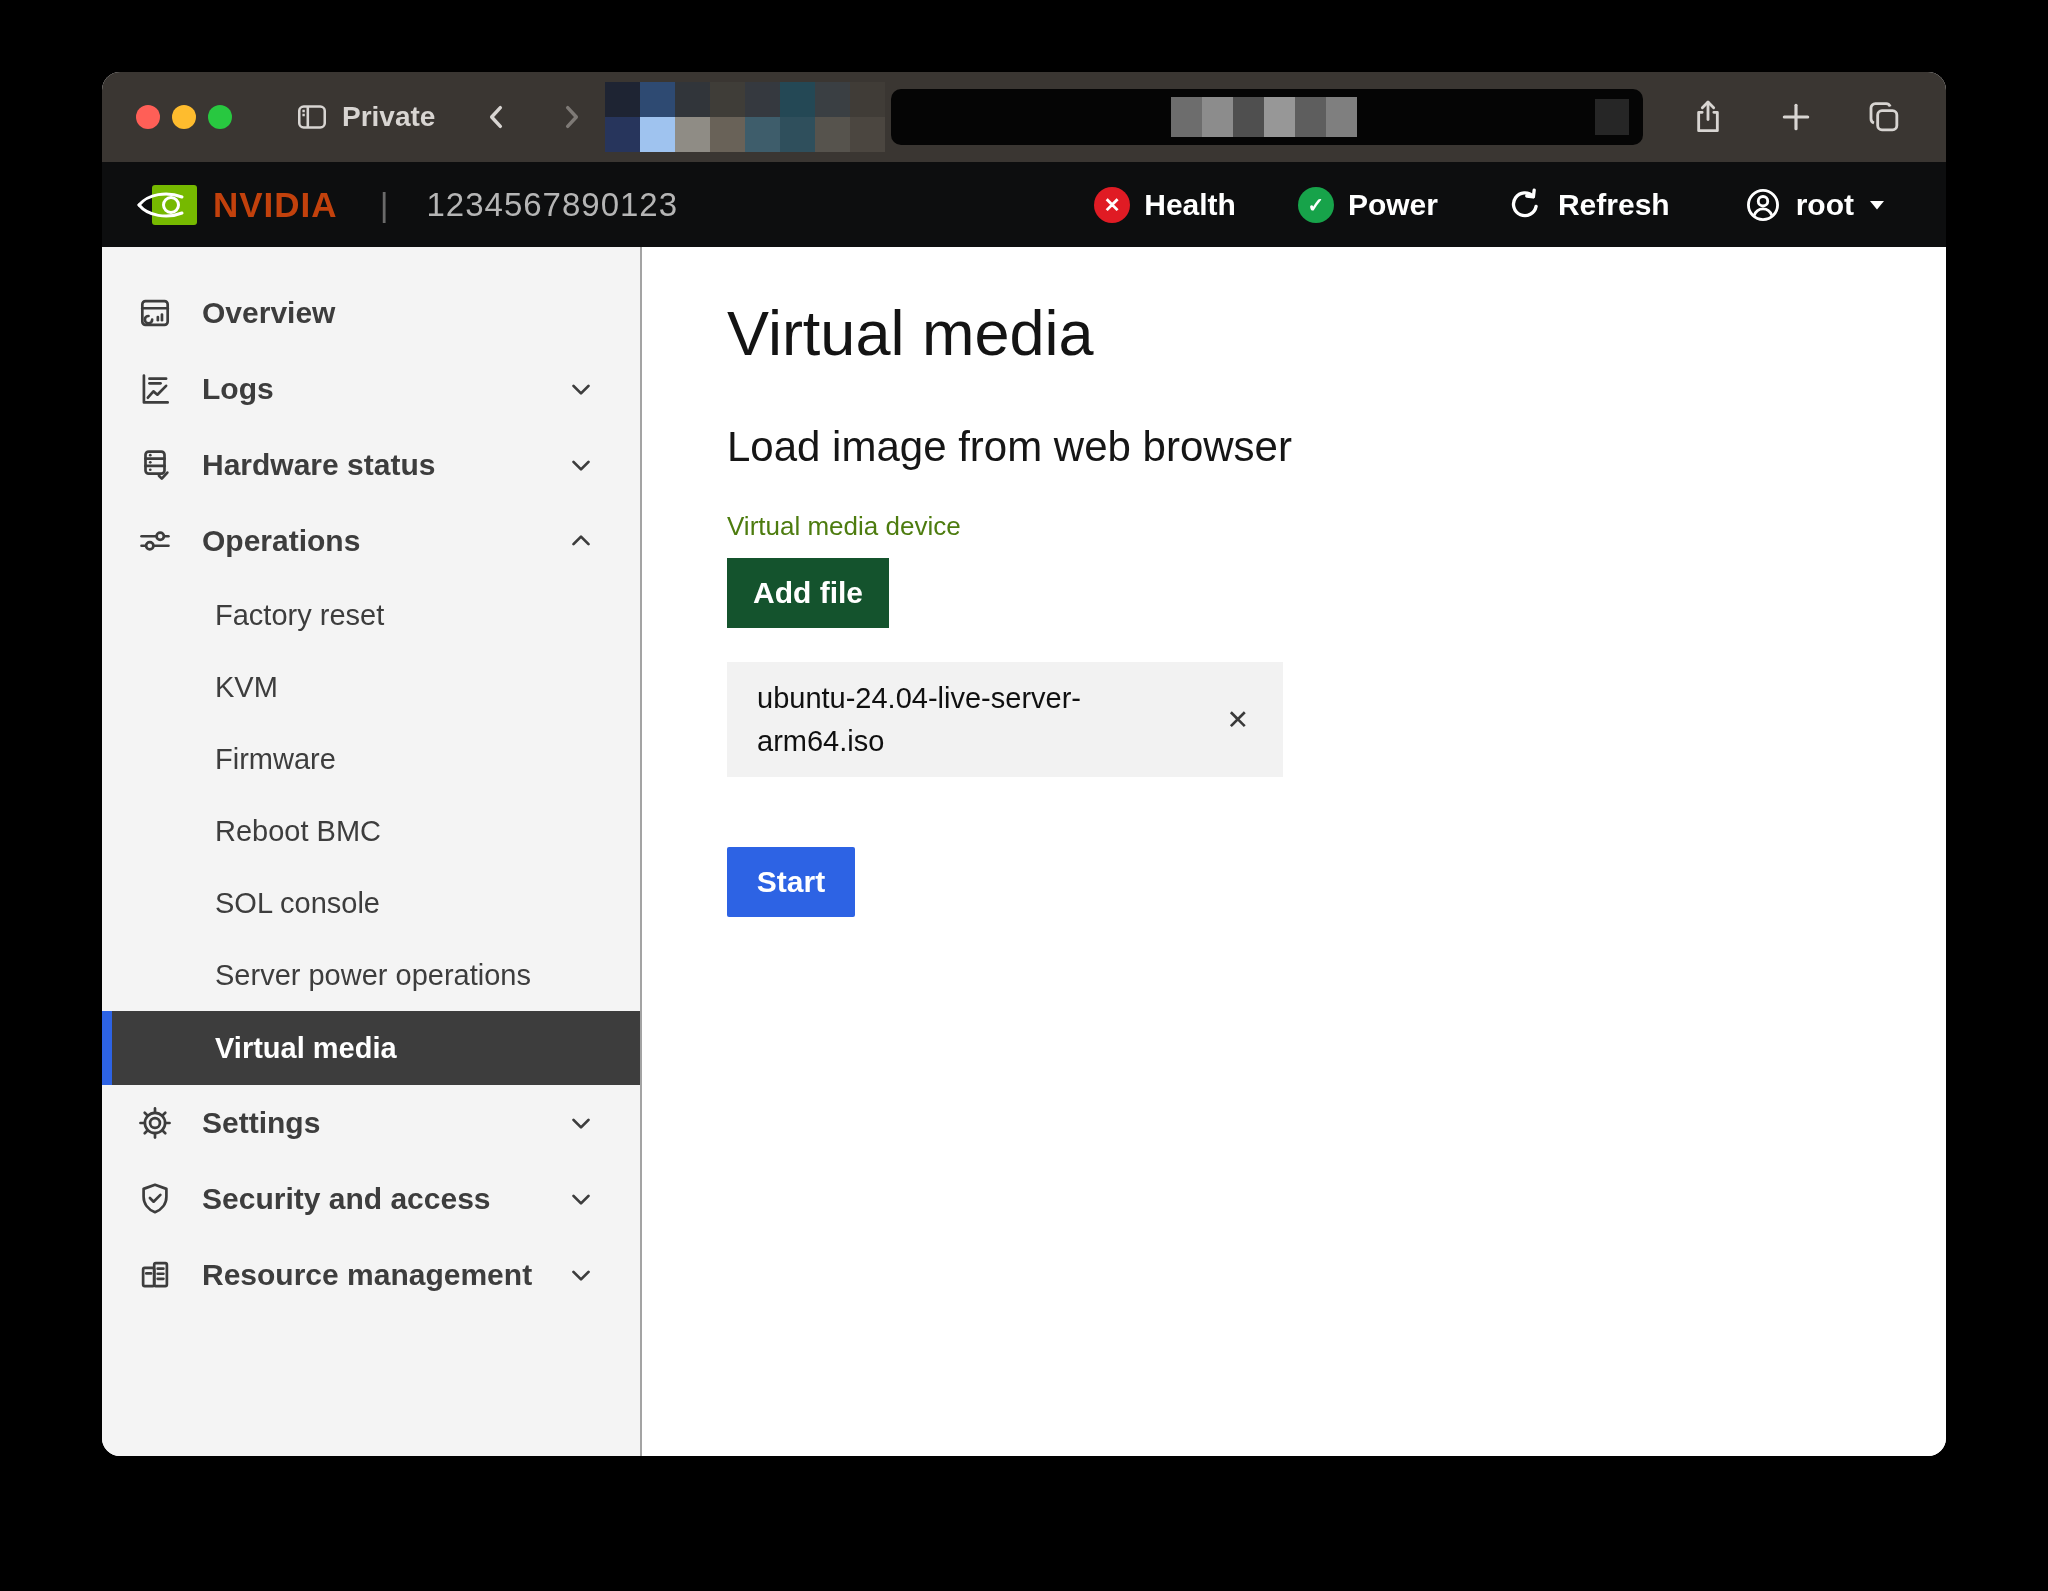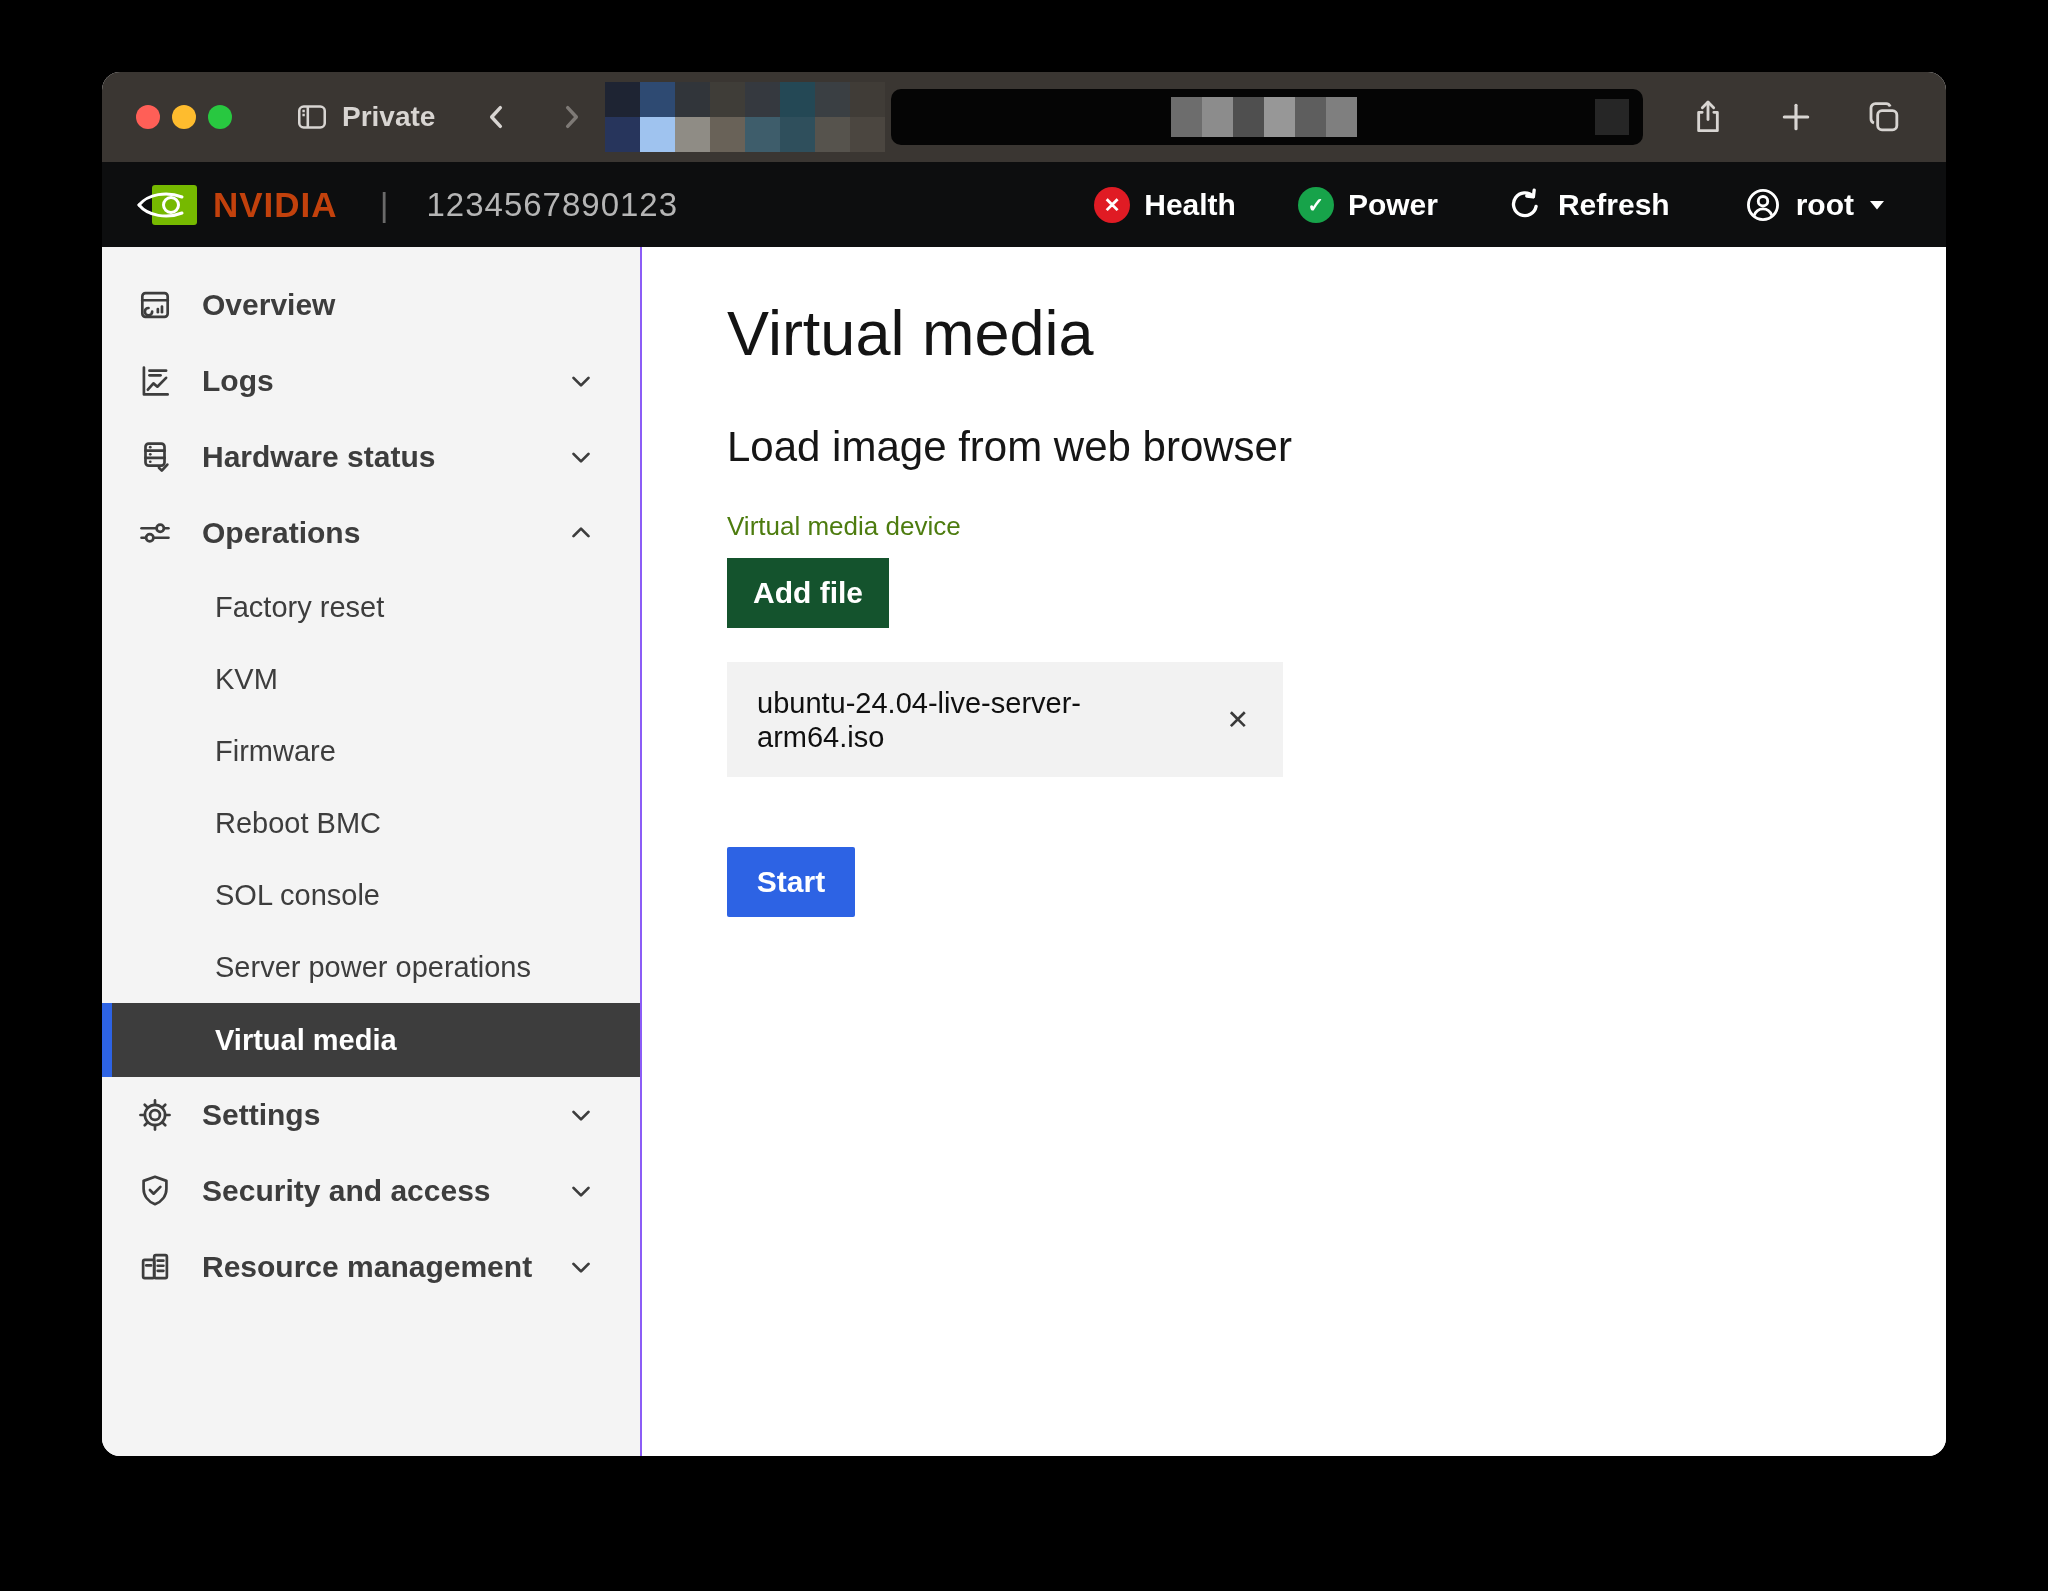--- a/index.html
+++ b/index.html
@@ -53,39 +53,39 @@
   .statusbar { margin-left:auto; display:flex; align-items:center; gap:62px; margin-right:54px; }
   .status-item { display:flex; align-items:center; gap:14px; font-size:30px; font-weight:600; color:#fff; background:none; border:none; cursor:pointer; }
   .badge { width:36px; height:36px; border-radius:50%; display:flex; align-items:center; justify-content:center;
     color:#fff; font-size:20px; font-weight:700; }
   .badge.err { background:var(--health-red,#e01b24); }
   .badge.ok  { background:var(--power-green,#17a34a); }
 
   
   .bodyrow { flex:1; display:flex; min-height:0; }
   .sidebar { width:540px; flex:0 0 540px; background:var(--sidebar-bg,#f4f4f4);
-    border-right:2px solid #8b5cf6; padding-top:20px; }
+    border-right:2px solid #a3a3a3; padding-top:28px; }
   .side-item { height:76px; display:flex; align-items:center; padding:0 44px 0 32px;
     color:#3d3d3d; font-size:30px; font-weight:600; cursor:pointer; }
   .side-item .icn { width:42px; height:42px; margin-right:26px; display:flex; align-items:center; justify-content:center; color:#3d3d3d; }
   .side-item .chev { margin-left:auto; display:flex; color:#3d3d3d; }
   .side-sub { height:72px; display:flex; align-items:center; padding-left:113px;
     color:#3d3d3d; font-size:29px; font-weight:400; cursor:pointer; }
   .side-sub.selected { background:var(--selected-row,#3d3d3d); color:#fff; font-weight:600;
     border-left:10px solid var(--accent-blue,#2d63e4); padding-left:103px; height:74px; }
 
   .main { flex:1; background:#fff; padding:50px 60px 0 85px; overflow:hidden; }
   .page-title { margin:0; font-size:63px; font-weight:400; color:#141414; }
   .section-heading { margin:54px 0 0; font-size:42px; font-weight:400; color:#161616; }
   .field-label { margin-top:40px; font-size:26px; color:#4d7c0f; }
   .btn-dark { margin-top:16px; width:162px; height:70px; background:#14532d; color:#fff;
     font-size:30px; font-weight:600; border:none; cursor:pointer; font-family:inherit; }
   .chip { margin-top:34px; width:556px; min-height:115px; background:var(--chip-bg,#f2f2f2);
     display:flex; align-items:center; padding:14px 30px; }
-  .chip-name { font-size:29px; line-height:34px; color:#101010; max-width:400px; overflow-wrap:break-word; }
+  .chip-name { font-size:29px; line-height:43px; color:#101010; max-width:400px; overflow-wrap:break-word; }
   .chip-x { margin-left:auto; background:none; border:none; font-size:27px; color:#3a3a3a; cursor:pointer; padding:0 4px; font-family:inherit; }
   .btn-primary { margin-top:70px; width:128px; height:70px; background:var(--accent-blue,#2d63e4);
     color:#fff; font-size:30px; font-weight:600; border:none; border-radius:2px; cursor:pointer; font-family:inherit; }
   svg { display:block; }
 </style>
 </head>
 <body>
 
 <div class="stage">
   <div class="window">

